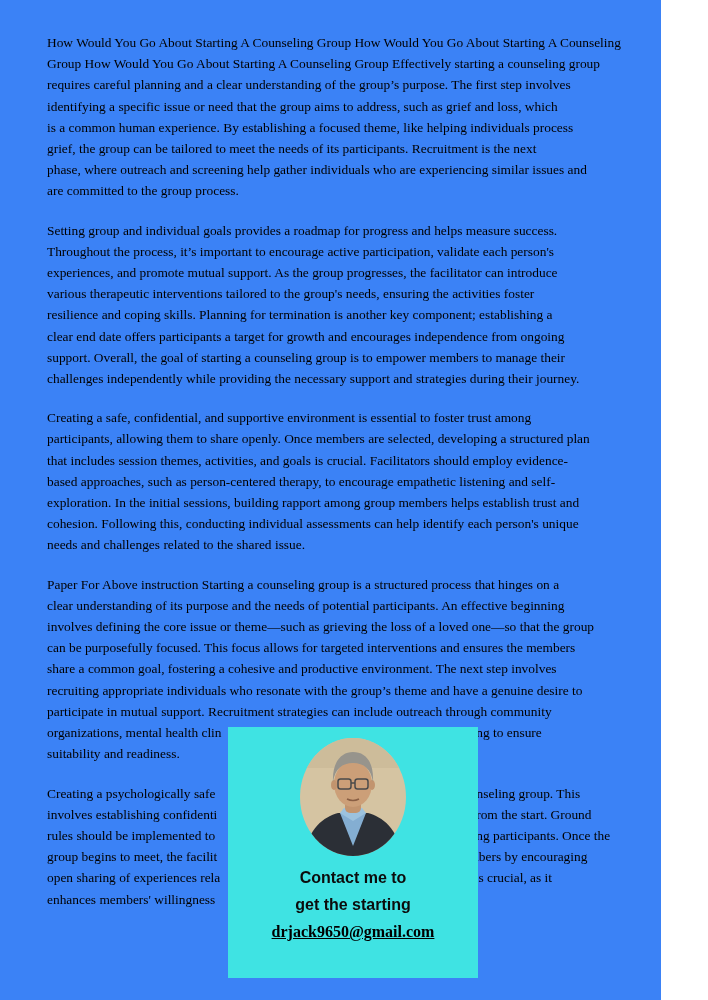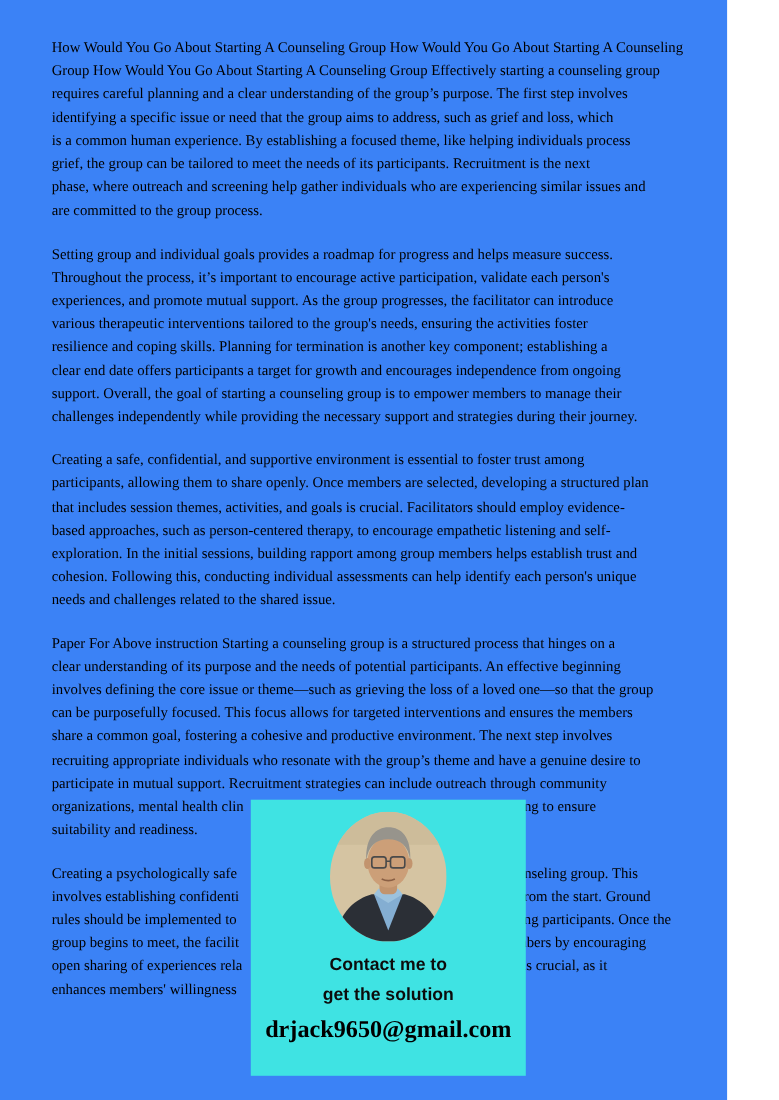--- a/index.html
+++ b/index.html
@@ -43,23 +43,24 @@
     font-family: "Liberation Sans", sans-serif;
     font-weight: 700;
     font-size: 16px;
     line-height: 27px;
     color: #0c0c0c;
     margin-top: 8px;
   }
   .contact-email {
     font-family: "Liberation Serif", serif;
     font-weight: 700;
-    font-size: 22px;
+    font-size: 16px;
     color: #000000;
     margin-top: 5px;
+    text-decoration: underline;
   }
 </style>
 </head>
 <body>
 
 <div class="page">
 
   <div class="doc-text">
     <p>How Would You Go About Starting A Counseling Group How Would You Go About Starting A Counseling
 Group How Would You Go About Starting A Counseling Group Effectively starting a counseling group
@@ -124,20 +125,20 @@
           <rect x="38" y="41" width="13" height="10" rx="2.5" fill="none" stroke="#4a4a4a" stroke-width="1.5"></rect>
           <rect x="55" y="41" width="13" height="10" rx="2.5" fill="none" stroke="#4a4a4a" stroke-width="1.5"></rect>
           <line x1="51" y1="45" x2="55" y2="45" stroke="#4a4a4a" stroke-width="1.5"></line>
           <path d="M47,61 Q53,64 59,61" stroke="#8a5f44" stroke-width="1.5" fill="none"></path>
         </g>
       </svg>
     </div>
 
     <div class="contact-message">
       <div>Contact me to</div>
-      <div>get the solution</div>
+      <div>get the starting</div>
     </div>
 
     <div class="contact-email">drjack9650@gmail.com</div>
 
   </div>
 
 </div>
 
 </body></html>

